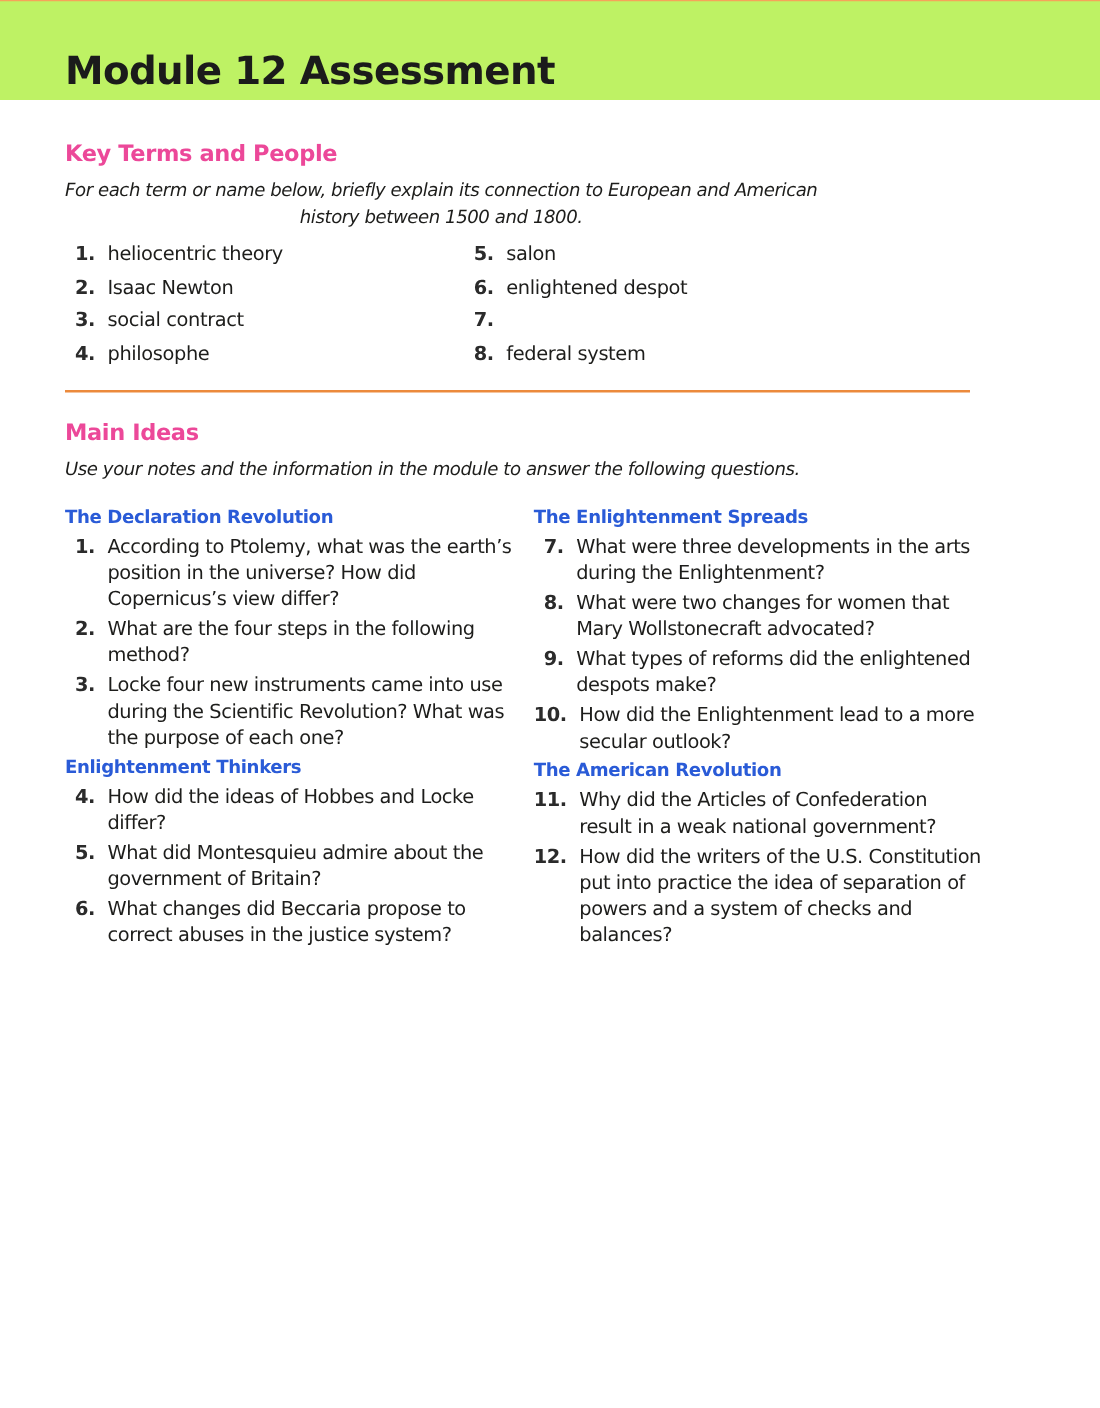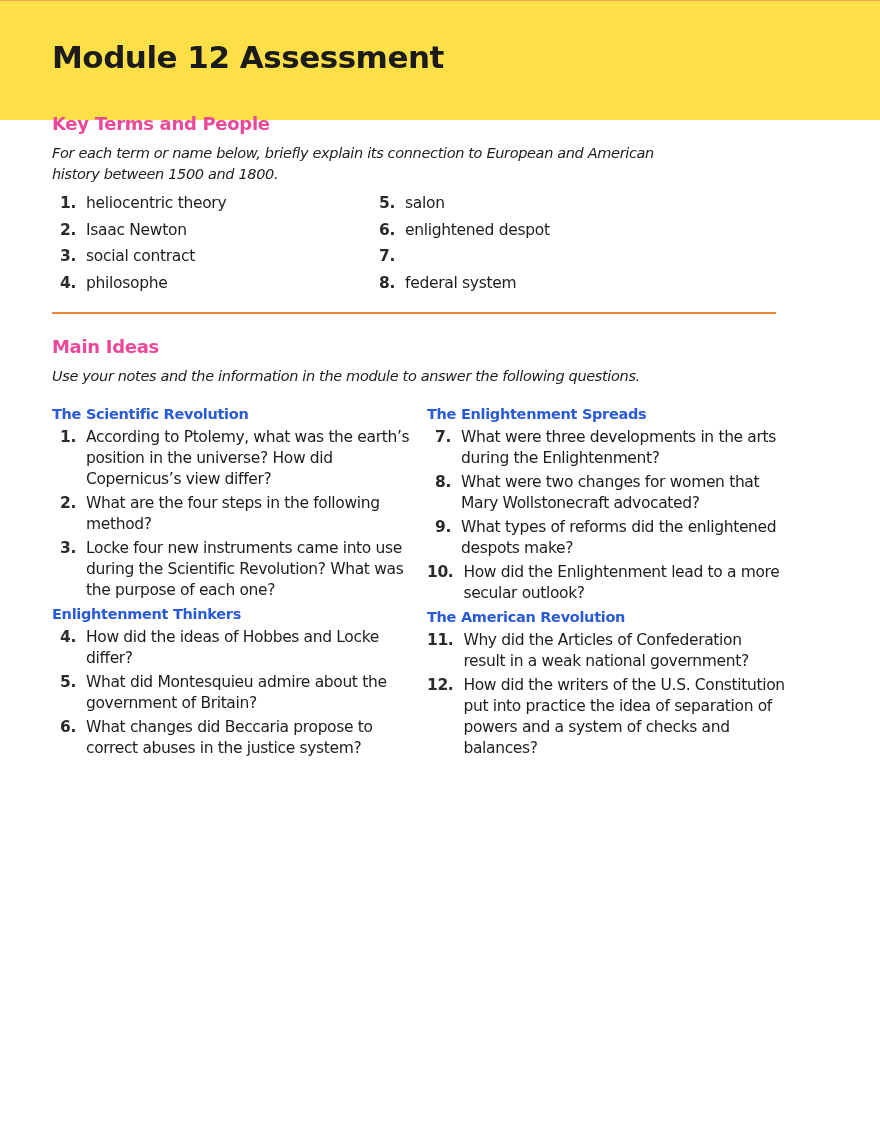--- a/index.html
+++ b/index.html
@@ -8,22 +8,22 @@
       height: 1126px;
       background: #ffffff;
       font-family: "DejaVu Sans", sans-serif;
       color: #1d1d1b;
       overflow: hidden;
     }
     .header {
       position: absolute;
       left: 0; top: 0;
       width: 880px;
-      height: 120px;
-      background: #fde047;
+      height: 80px;
+      background: #bef264;
       border-top: 1px solid #f5a35a;
     }
     .header h1 {
       position: absolute;
       left: 52px;
       top: 37px;
       font-family: "DejaVu Sans", sans-serif;
       font-weight: bold;
       font-size: 31px;
       letter-spacing: -0.5px;
@@ -41,20 +41,21 @@
     }
     .instr {
       position: absolute;
       left: 52px;
       font-family: "DejaVu Sans", sans-serif;
       font-style: italic;
       font-size: 14.5px;
       line-height: 21px;
       color: #1d1d1b;
       letter-spacing: -0.35px;
+      text-align: center;
     }
     .terms {
       position: absolute;
       top: 190px;
       font-size: 15.5px;
       line-height: 26.6px;
       letter-spacing: -0.3px;
     }
     .term {
       display: flex;
@@ -157,21 +158,21 @@
   </div>
 </div>
 
 <div class="divider"></div>
 
 <div class="section-title" style="top:336px;">Main Ideas</div>
 <div class="instr" style="top:366px;">Use your notes and the information in the module to answer the following questions.</div>
 
 <div class="col" style="left:52px;">
   <div class="group">
-    <div class="sub-title">The Scientific Revolution</div>
+    <div class="sub-title">The Declaration Revolution</div>
     <div class="q">
       <span class="qnum">1.</span>
       <span class="qtext">According to Ptolemy, what was the earth’s position in the universe? How did Copernicus’s view differ?</span>
     </div>
     <div class="q">
       <span class="qnum">2.</span>
       <span class="qtext">What are the four steps in the following method?</span>
     </div>
     <div class="q">
       <span class="qnum">3.</span>

